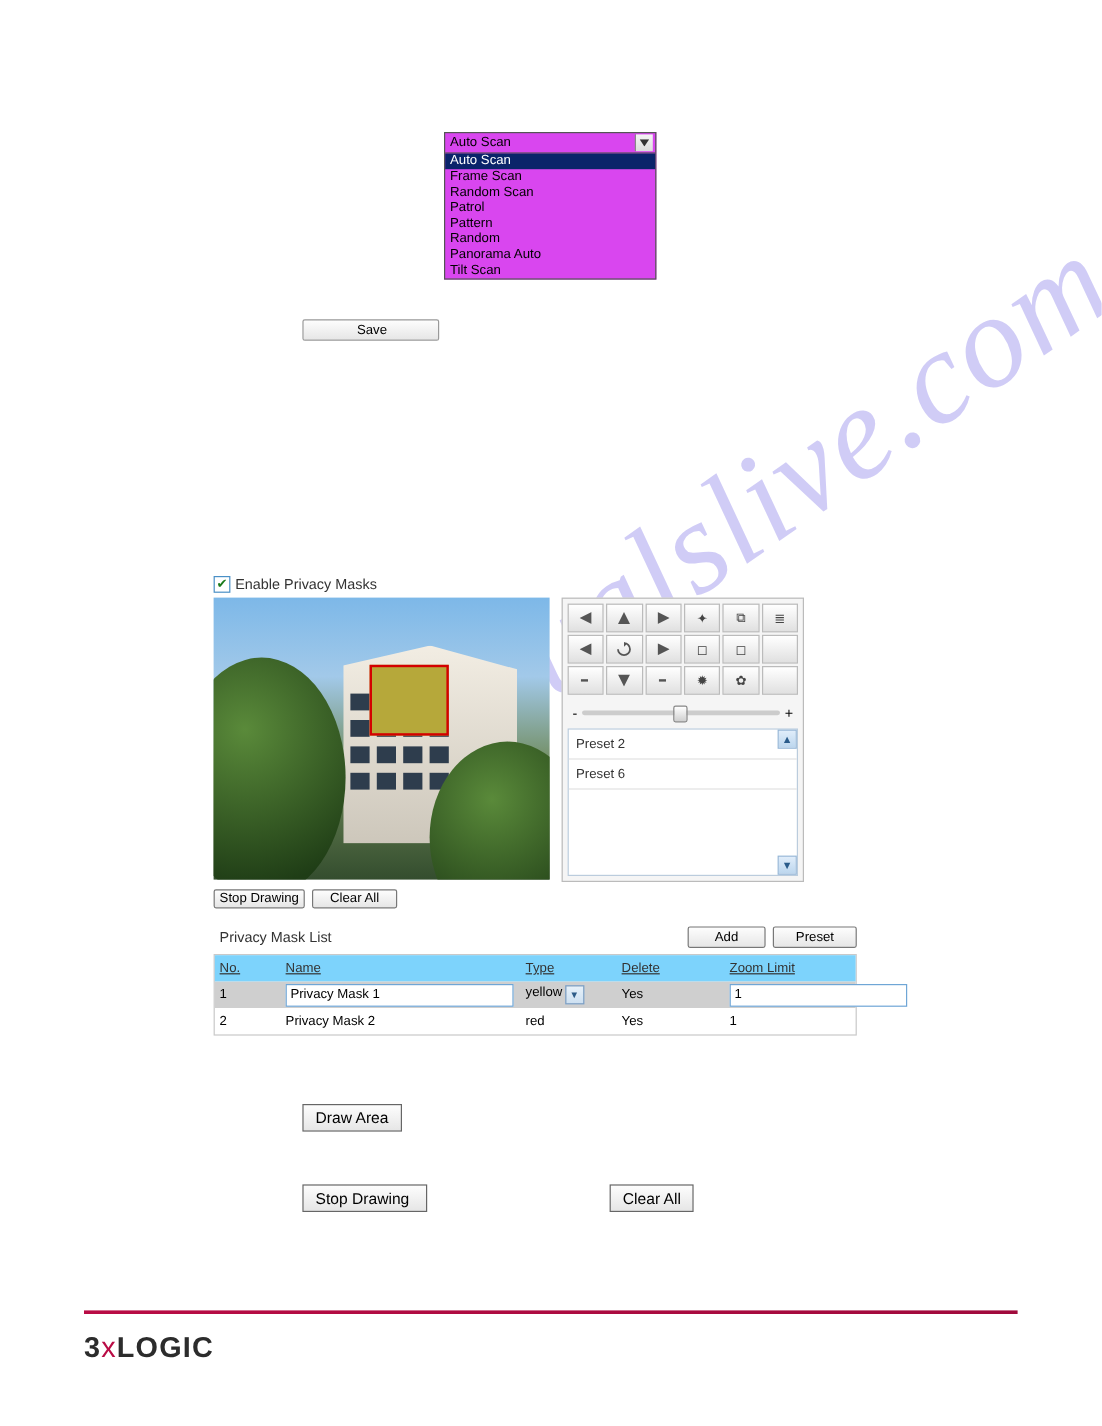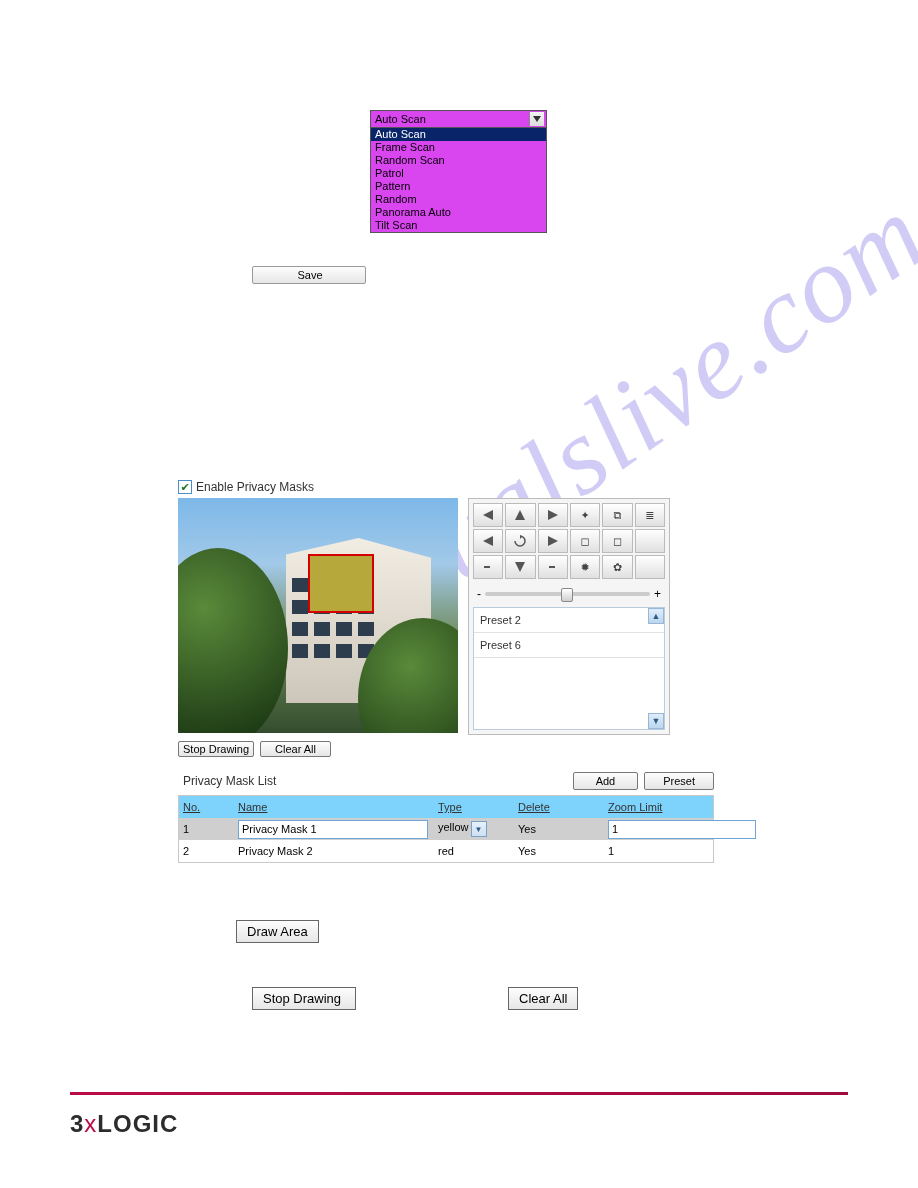--- a/index.html
+++ b/index.html
@@ -330,21 +330,21 @@
     background: linear-gradient(#e7f1fa,#cde0f1);
     display: flex;
     align-items: center;
     justify-content: center;
     font-size: 8px;
     color: #2e5c88;
   }
   
   .draw-area-btn {
     position: absolute;
-    left: 236px;
+    left: 252px;
     top: 920px;
     z-index: 2;
   }
   .stop-drawing-btn2 {
     position: absolute;
     left: 252px;
     top: 987px;
     z-index: 2;
     overflow: hidden;
     width: 82px;

